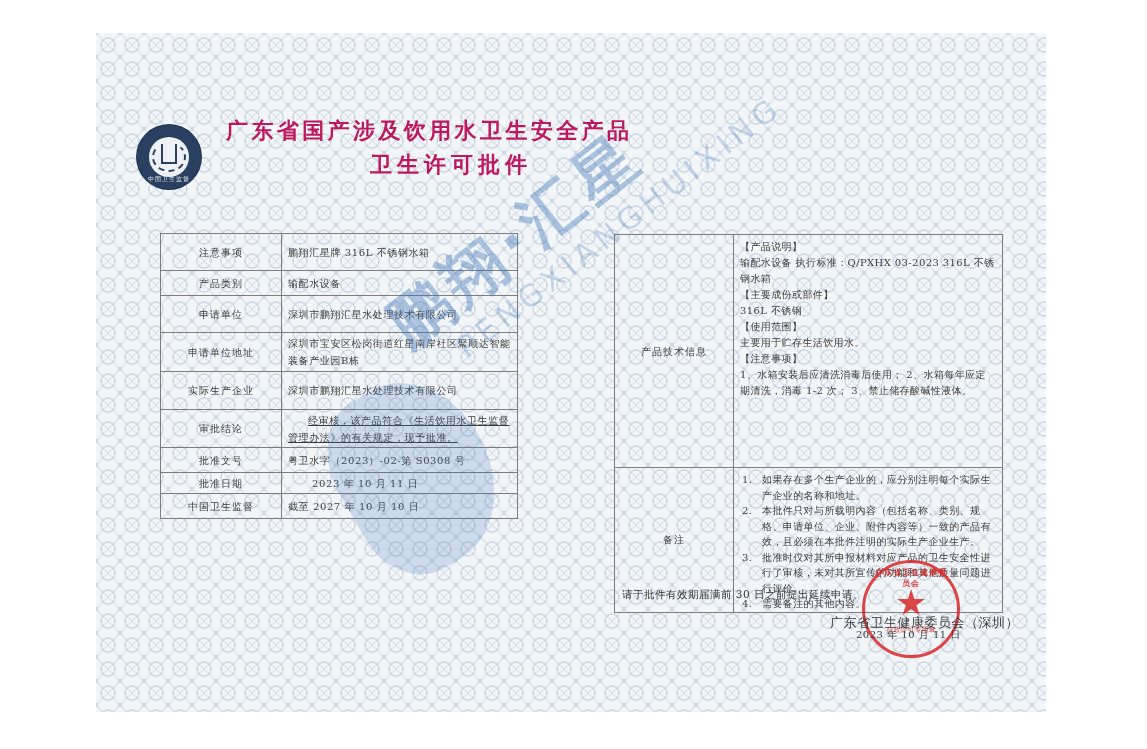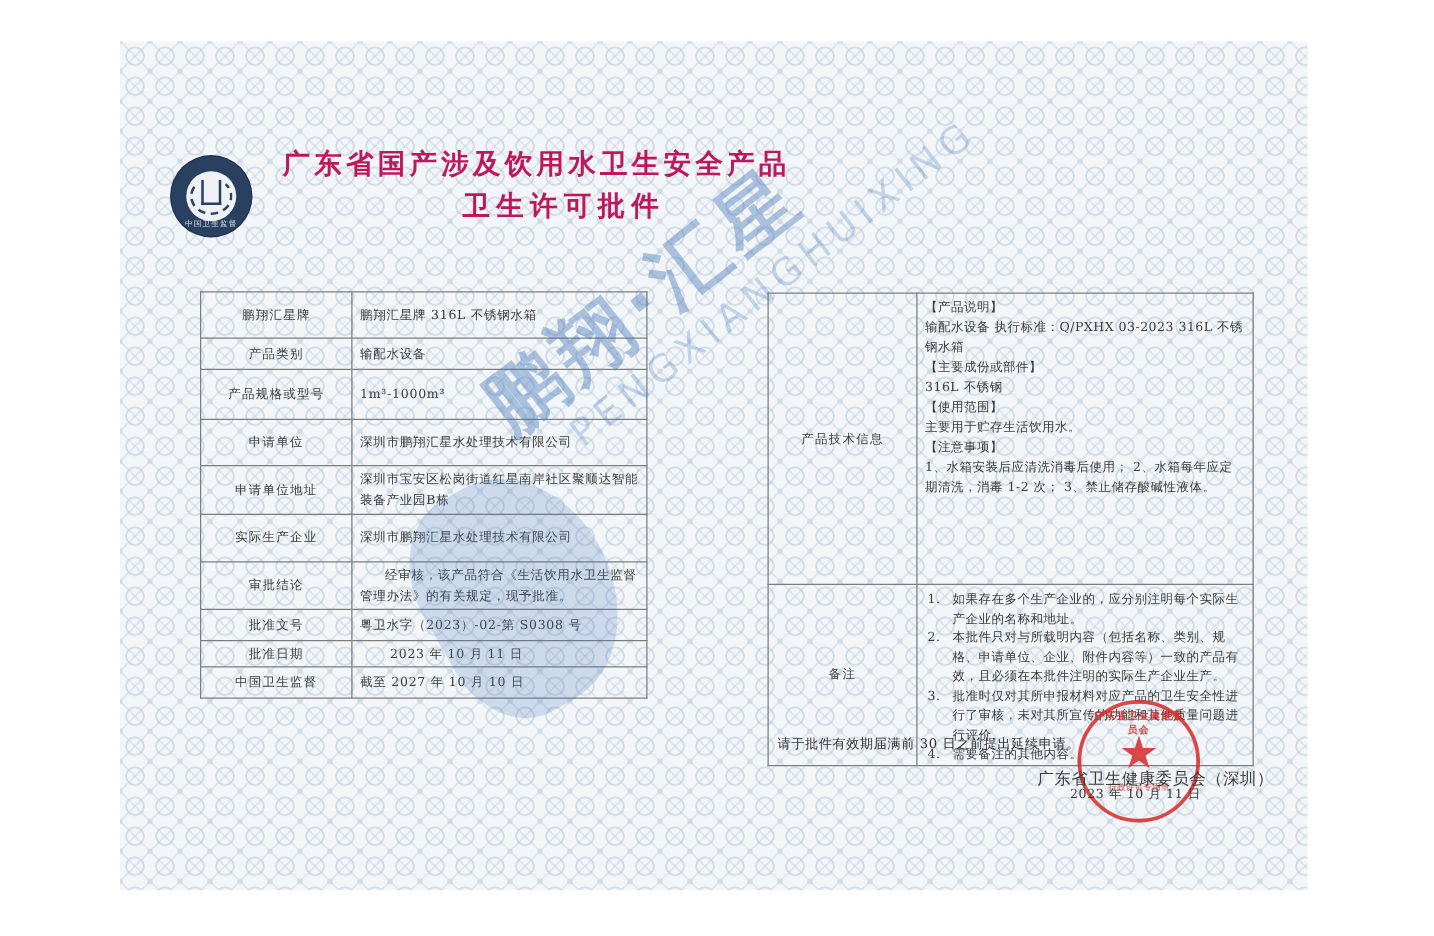--- a/index.html
+++ b/index.html
@@ -114,21 +114,21 @@
     table.left td.label {
       width: 108px;
       text-align: center;
       letter-spacing: 1px;
     }
     table.left td.value {
       text-align: left;
       letter-spacing: 0.6px;
     }
     table.left td.value.indent-date { padding-left: 30px; }
-    table.left td.value.indent-para { text-indent: 20px; }
+    table.left td.value.indent-para { text-indent: 20px; text-decoration: underline; }
 
     table.right {
       left: 614px;
       top: 234px;
       width: 389px;
     }
     table.right td.label {
       width: 106px;
       text-align: center;
       letter-spacing: 1px;
@@ -266,30 +266,26 @@
   <div class="wreath"></div>
   <div class="emblem"></div>
   <div class="ring-text">中国卫生监督</div>
 </div>
 <div class="title-1">广东省国产涉及饮用水卫生安全产品</div>
 <div class="title-2">卫生许可批件</div>
 
 <table class="cert left">
   <tbody>
       <tr style="height:37px">
-    <td class="label">鹏翔汇星牌</td>
+    <td class="label">注意事项</td>
     <td class="value">鹏翔汇星牌 316L 不锈钢水箱</td>
   </tr>
   <tr style="height:25px">
     <td class="label">产品类别</td>
     <td class="value">输配水设备</td>
-  </tr>
-  <tr style="height:40px">
-    <td class="label">产品规格或型号</td>
-    <td class="value">1m³-1000m³</td>
   </tr>
   <tr style="height:37px">
     <td class="label">申请单位</td>
     <td class="value">深圳市鹏翔汇星水处理技术有限公司</td>
   </tr>
   <tr style="height:39px">
     <td class="label">申请单位地址</td>
     <td class="value">深圳市宝安区松岗街道红星南岸社区聚顺达智能装备产业园B栋</td>
   </tr>
   <tr style="height:38px">

